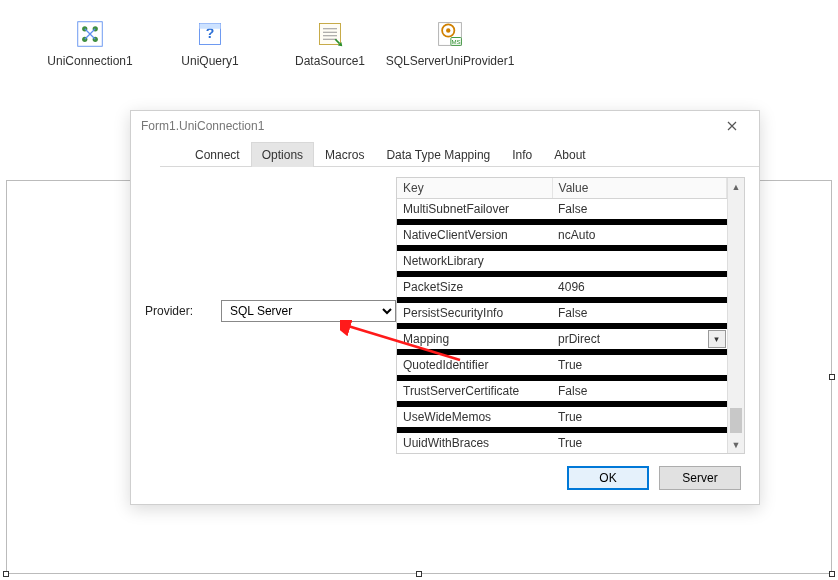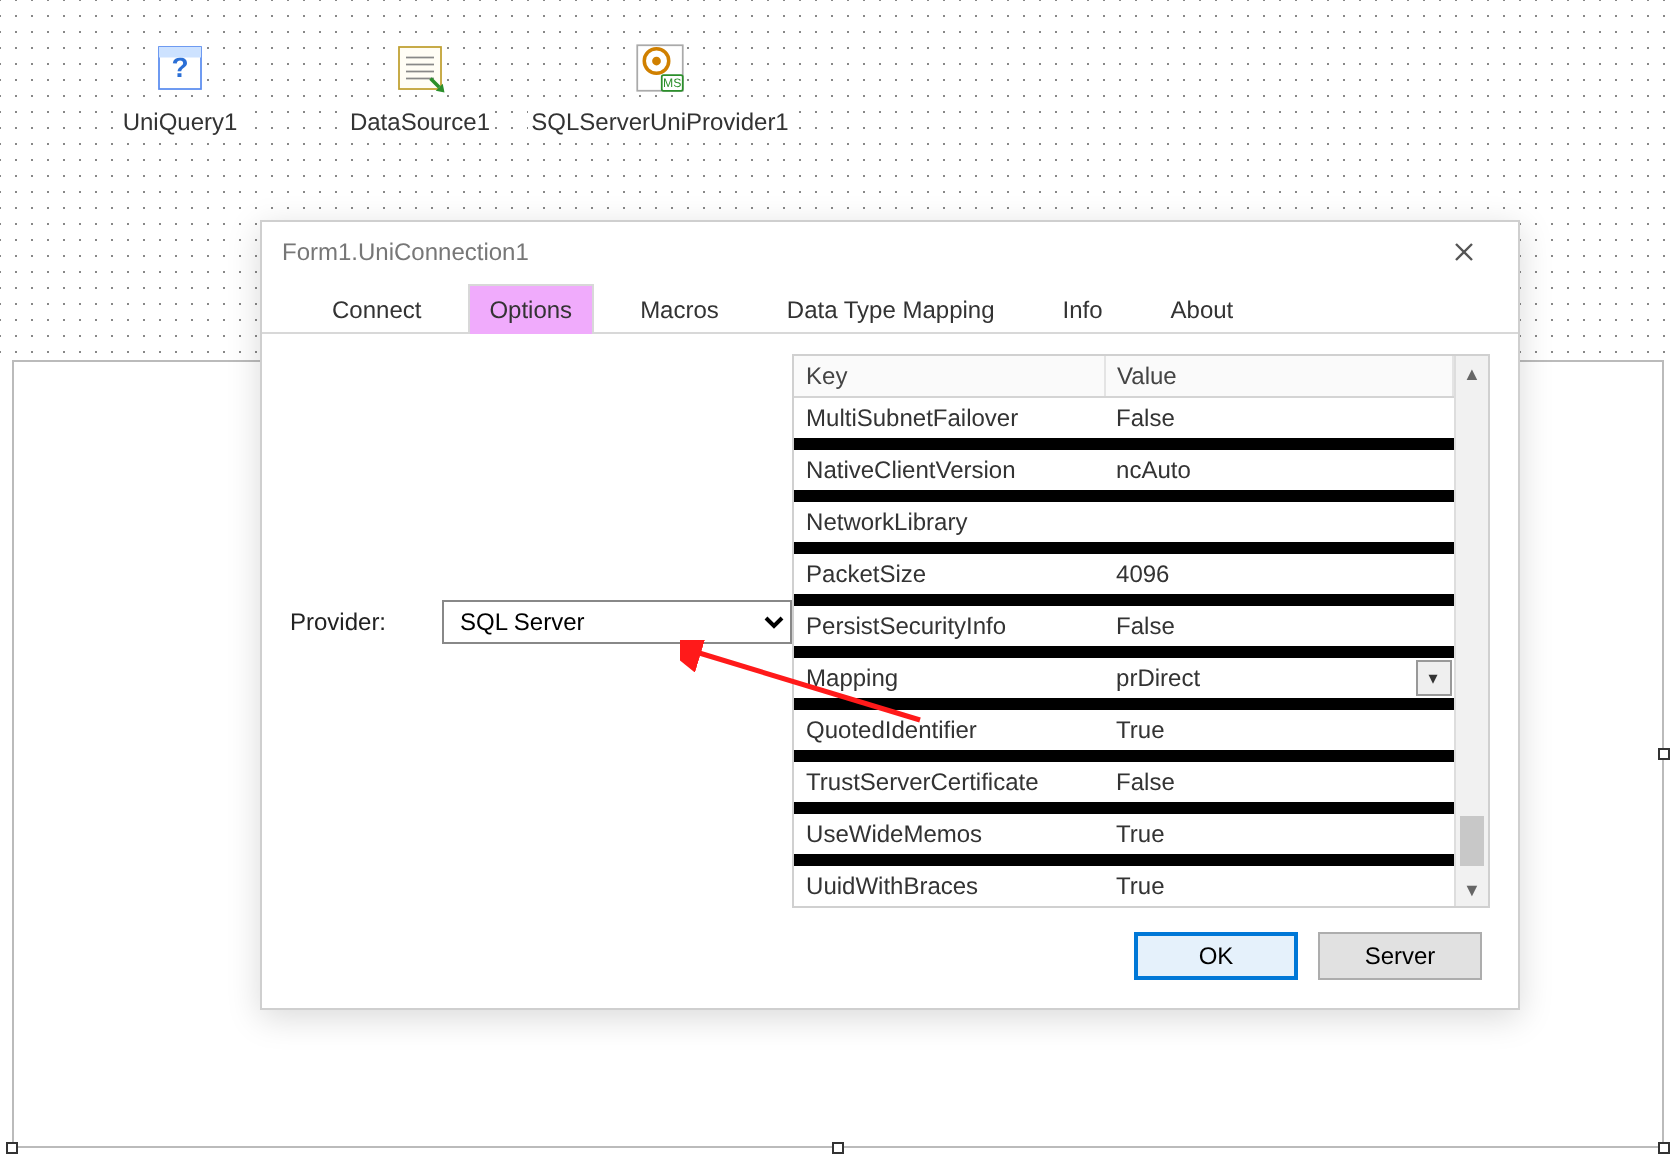--- a/index.html
+++ b/index.html
@@ -75,36 +75,37 @@
   .close-btn {
     width: 34px; height: 24px;
     display: flex; align-items:center; justify-content:center;
     color: #555; cursor: pointer;
   }
 
   .tabs {
     display: flex;
     padding-left: 24px;
     border-bottom: 1px solid #d8d8d8;
-    gap: 12px;
+    gap: 0;
+    margin-left: 29px;
   }
   .tab {
     padding: 5px 10px 5px 10px;
     font-size: 12px;
     color: #333;
     border: 1px solid transparent;
     border-bottom: none;
     position: relative;
     top: 1px;
     cursor: pointer;
     background: transparent;
   }
   .tab.active {
     border-color: #d8d8d8;
-    background: #f0abfc;
+    background: #e5e5e5;
   }
 
   .tab-body {
     padding: 10px 14px 0 14px;
     flex: 1;
     display: flex;
     overflow: hidden;
   }
   .provider-row {
     display: flex;
@@ -206,20 +207,31 @@
     position: absolute;
     top: 320px; left: 340px;
     pointer-events: none;
   }
 </style>
 </head>
 <body>
 
 <div class="designer-surface">
   <div class="components-row">
+    <div class="component">
+      <svg viewBox="0 0 32 32">
+        <rect x="2" y="2" width="28" height="28" fill="#fff" stroke="#5b8def"></rect>
+        <circle cx="10" cy="10" r="3" fill="#3f8f3f"></circle>
+          <circle cx="22" cy="10" r="3" fill="#3f8f3f"></circle>
+        <circle cx="10" cy="22" r="3" fill="#3f8f3f"></circle>
+          <circle cx="22" cy="22" r="3" fill="#3f8f3f"></circle>
+        <path d="M10 10 L22 22 M22 10 L10 22" stroke="#5b8def" stroke-width="1.5"></path>
+      </svg>
+      <span class="component-label">UniConnection1</span>
+    </div>
     <div class="component">
       <svg viewBox="0 0 32 32">
         <rect x="4" y="4" width="24" height="24" fill="#fff" stroke="#5b8def"></rect>
         <text x="16" y="21" text-anchor="middle" font-size="16" fill="#2b6fd6" font-weight="bold">?</text>
         <rect x="4" y="4" width="24" height="6" fill="#cde2ff"></rect>
       </svg>
       <span class="component-label">UniQuery1</span>
     </div>
     <div class="component">
       <svg viewBox="0 0 32 32">

